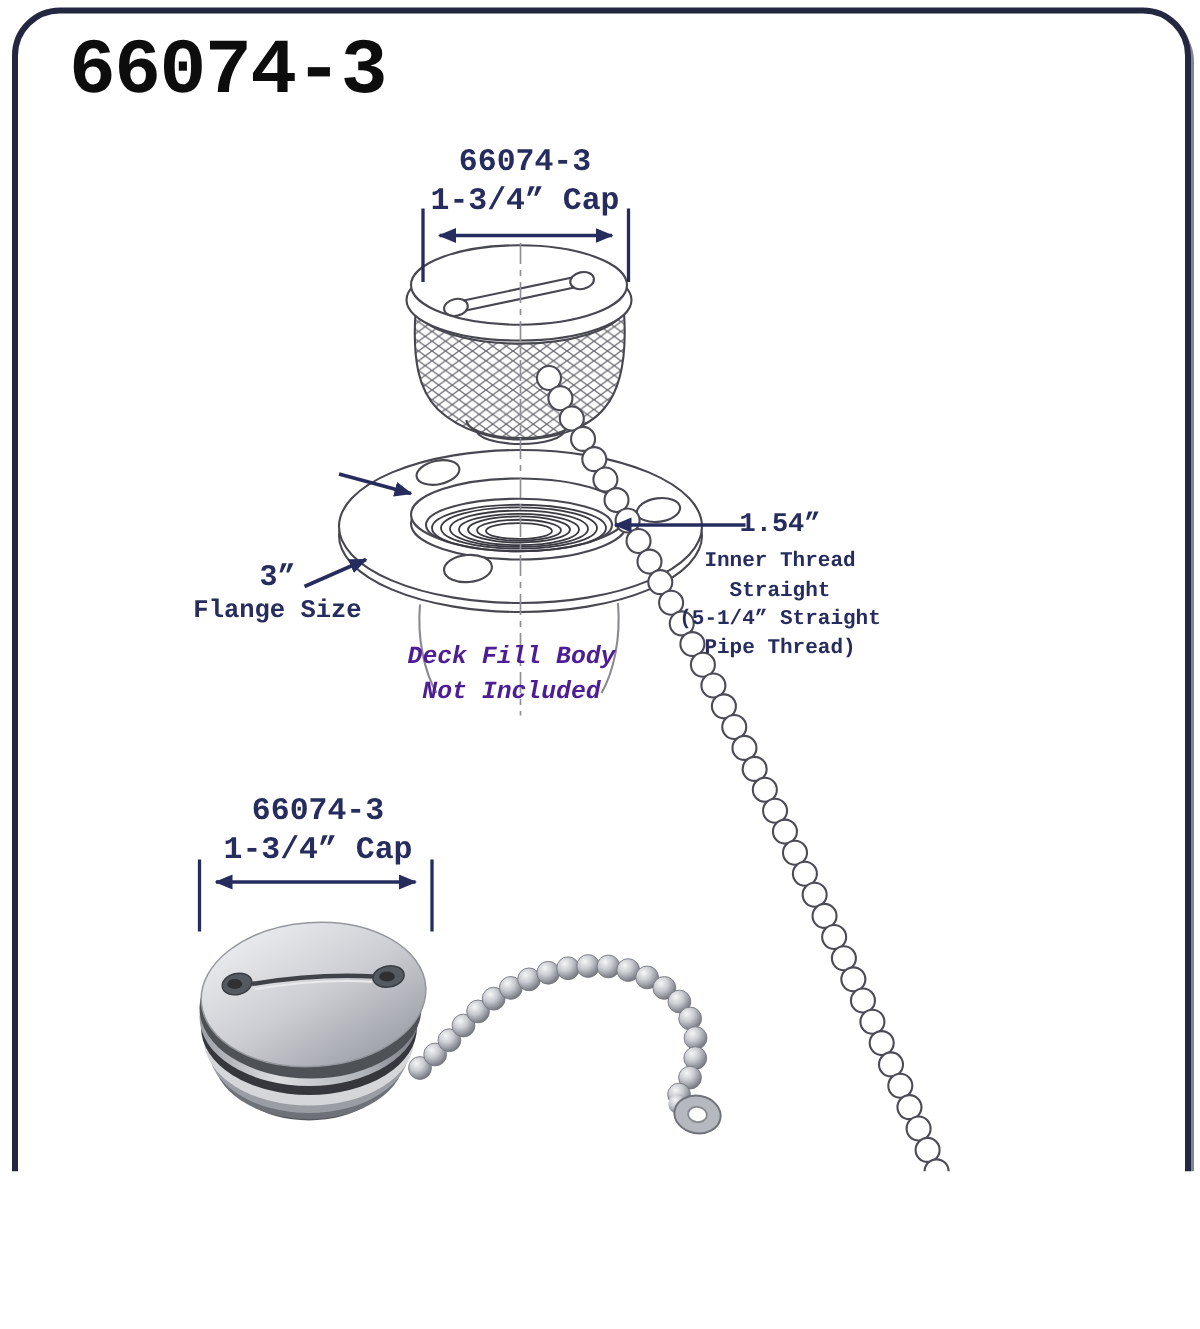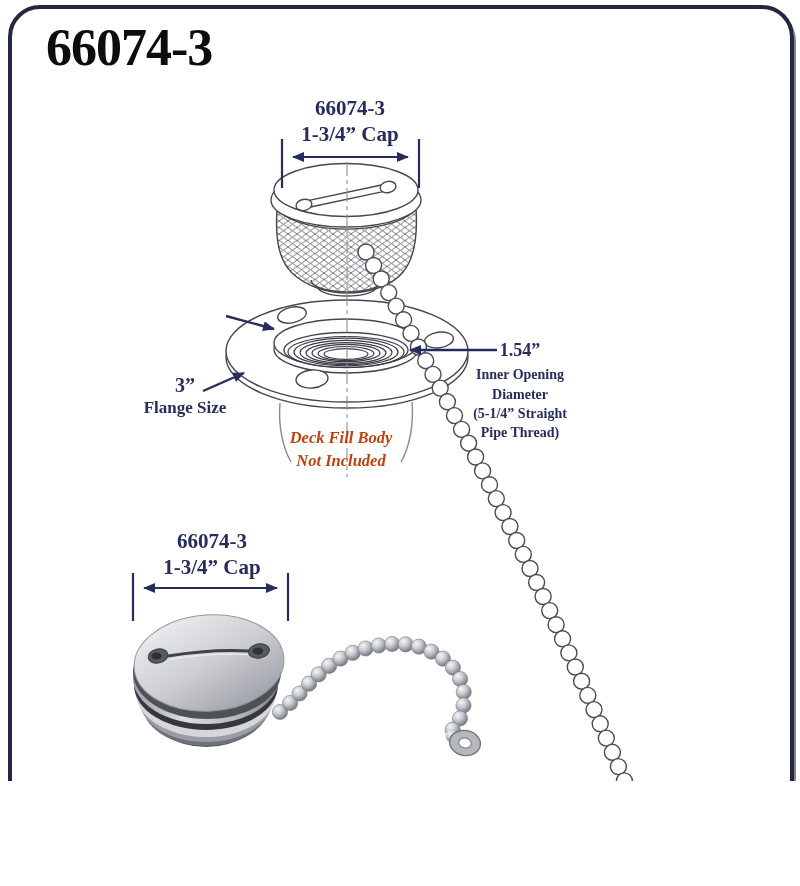--- a/index.html
+++ b/index.html
@@ -1,32 +1,32 @@
 <!DOCTYPE html>
 <html><head>
 <meta charset="utf-8">
 <style>
   html,body{margin:0;padding:0;background:#ffffff;}
   .canvas{position:relative;width:800px;height:781px;background:#fff;overflow:hidden;
-          font-family:Liberation Serif, serif;}
+          font-family:Liberation Mono, monospace;}
   .frame{position:absolute;left:8px;top:5px;width:778px;height:864px;
          border:4px solid #232840;border-radius:32px;
          box-shadow:2px 4px 0 rgba(30,35,64,0.55);}
   .drawing{position:absolute;left:0;top:0;}
   .title-row{position:absolute;left:46px;top:18px;display:flex;align-items:baseline;gap:16px;color:#0d0d0d;}
   .part{font-size:52px;font-weight:bold;letter-spacing:-1px;}
   .desc{font-size:29px;font-weight:bold;letter-spacing:-0.3px;}
   .lbl{position:absolute;transform:translateX(-50%);text-align:center;color:#262c5e;
        font-weight:bold;white-space:nowrap;line-height:1.18;}
   .dim{font-size:21px;line-height:1.22;}
   .lbl .big{font-size:20px;}
   .lbl .med{font-size:17px;}
   .inner-thread{font-size:14px;line-height:1.36;}
   .inner-thread .val{font-size:18px;margin-bottom:3px;}
-  .note{position:absolute;transform:translateX(-50%);text-align:center;color:#c2410c;
+  .note{position:absolute;transform:translateX(-50%);text-align:center;color:#4c1d95;
         font-style:italic;font-weight:600;font-size:16.5px;line-height:1.38;white-space:nowrap;}
 </style>
 </head>
 <body>
 
 <div class="canvas">
   <div class="frame"></div>
 
   <svg class="drawing" width="800" height="886" viewBox="0 0 800 886">
     <defs>
@@ -235,22 +235,22 @@
   </div>
 
 
   <div class="lbl" style="left:185px;top:374px">
     <div class="big">3”</div>
     <div class="med">Flange Size</div>
   </div>
 
   <div class="lbl inner-thread" style="left:520px;top:338px">
     <div class="val">1.54”</div>
-    <div>Inner Opening</div>
-    <div>Diameter</div>
+    <div>Inner Thread</div>
+    <div>Straight</div>
     <div>(5-1/4” Straight</div>
     <div>Pipe Thread)</div>
   </div>
 
   <div class="note" style="left:341px;top:427px">
     <div>Deck Fill Body</div>
     <div>Not Included</div>
   </div>
 
   <div class="lbl dim" style="left:212px;top:529px">

